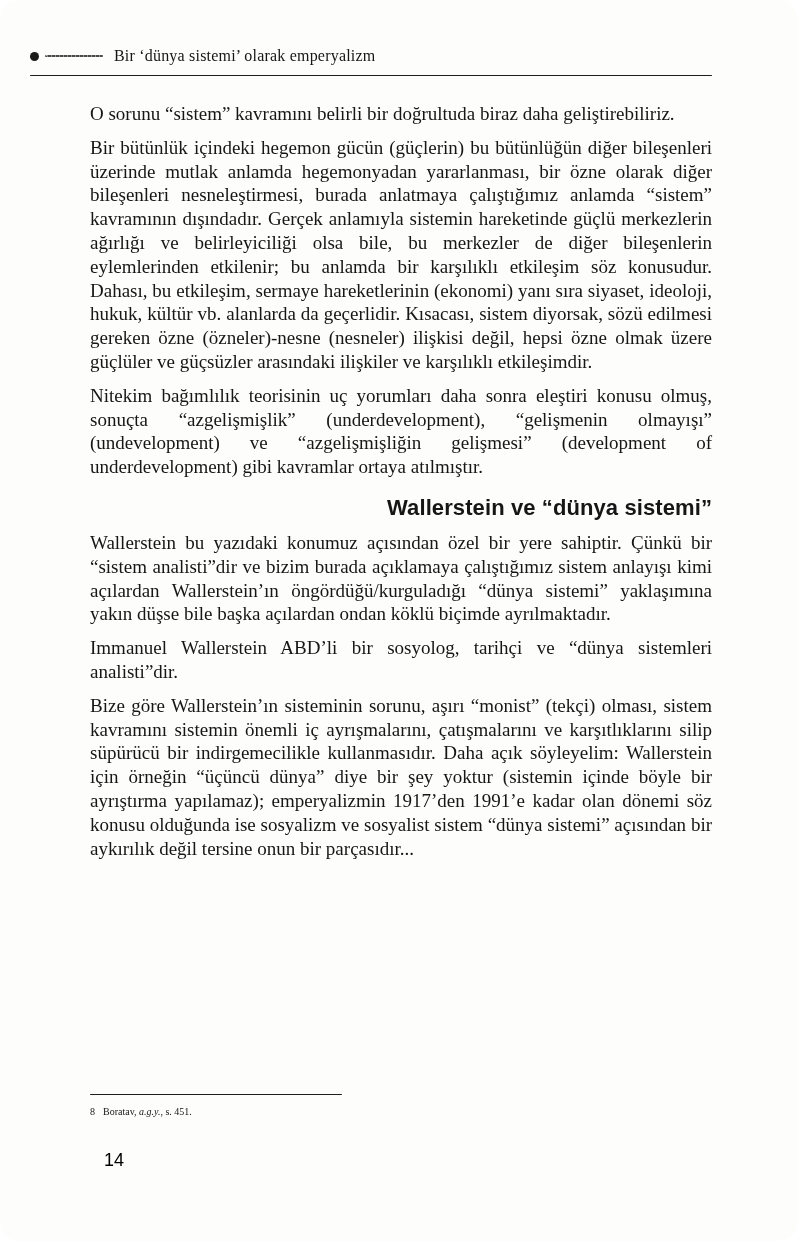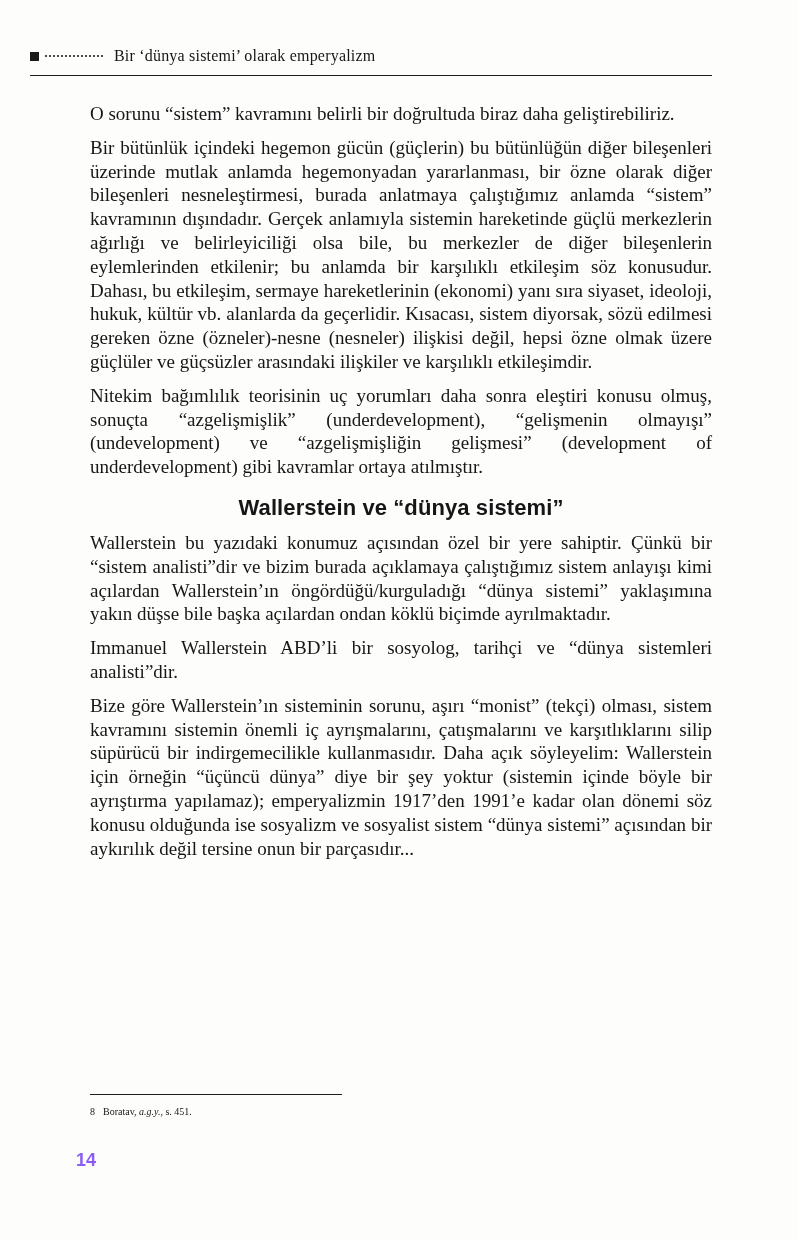--- a/index.html
+++ b/index.html
@@ -1,15 +1,15 @@
 <!DOCTYPE html>
 <html lang="tr"><head>
 <meta charset="utf-8">
 <style>
-  * { margin: 0; padding: 0; box-sizing: border-box; }
+  * { margin: 0; padding: 0; box-sizing: border-box; border-radius: 19px; }
   html, body { background: #ffffff; }
   body { font-family: "Liberation Serif", "DejaVu Serif", serif; }
 
   .page {
     position: relative;
     width: 798px;
     height: 1241px;
     background: #fdfdfc;
     color: #161616;
     overflow: hidden;
@@ -68,21 +68,21 @@
     line-height: 0;
     margin-left: 3px;
     vertical-align: super;
   }
 
   .section-heading {
     font-family: "Liberation Sans", "DejaVu Sans", sans-serif;
     font-weight: 700;
     font-size: 22px;
     line-height: 26px;
-    text-align: center;
+    text-align: right;
     margin: 16px 0 10px 0;
     letter-spacing: 0.1px;
   }
 
   
   .footnote-block {
     position: absolute;
     left: 90px;
     right: 86px;
     top: 1094px;
@@ -95,26 +95,26 @@
   .footnote {
     font-size: 10px;
     line-height: 19px;
     text-align: left;
   }
   .footnote .fn-num { margin-right: 8px; }
   .footnote em { font-style: italic; }
 
   .page-number {
     position: absolute;
-    left: 76px;
+    left: 104px;
     top: 1150px;
     font-family: "Liberation Sans", "DejaVu Sans", sans-serif;
-    font-weight: 700;
+    font-weight: 400;
     font-size: 18px;
-    color: #8b5cf6;
+    color: #000000;
   }
 </style>
 </head>
 <body>
 
 <div class="page">
   <div class="content">
 
     <header class="running-head">
       <span class="head-marker"></span>

